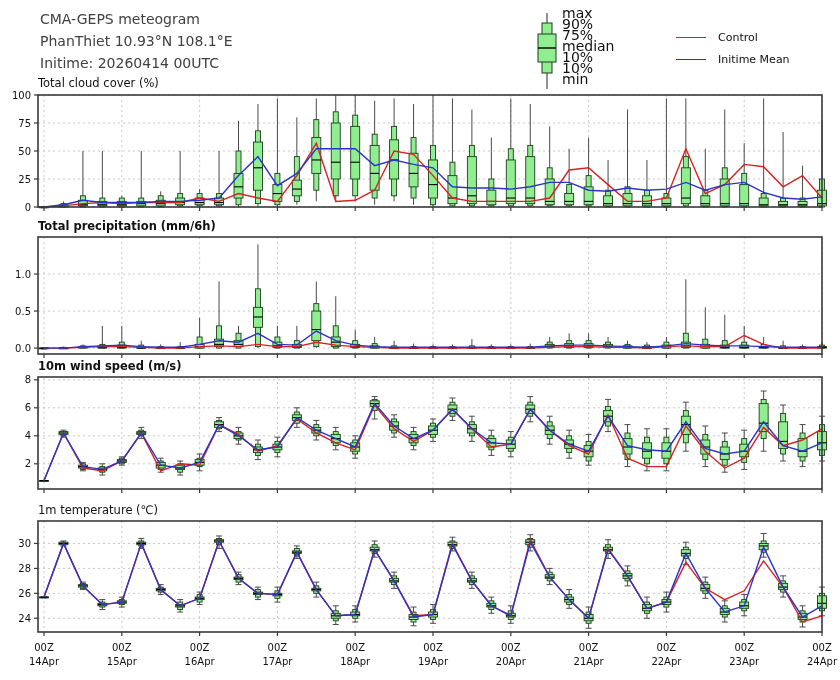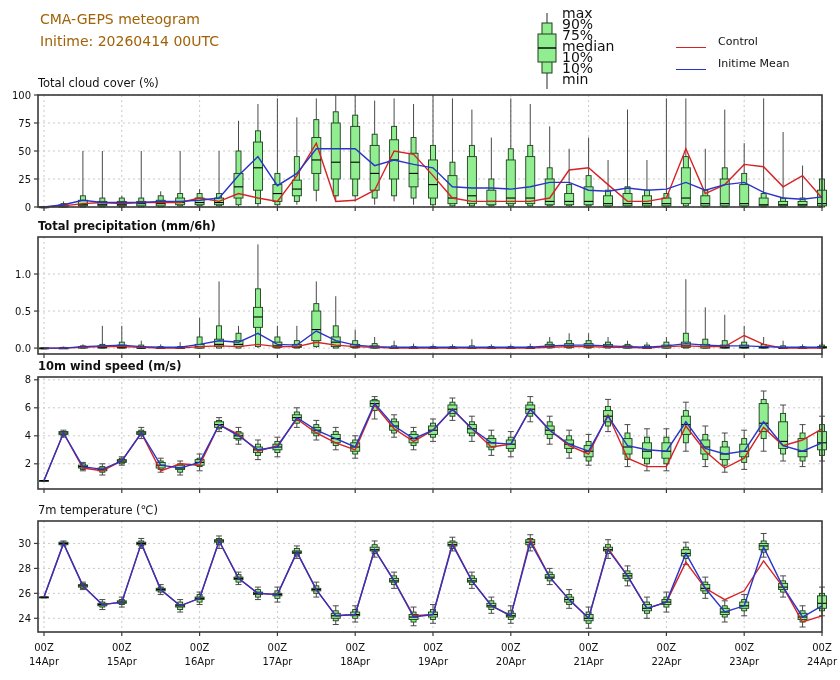--- a/index.html
+++ b/index.html
@@ -1,35 +1,36 @@
 <!DOCTYPE html>
 <html><head>
 <meta charset="utf-8">
 <style>
   html,body{margin:0;padding:0;background:#ffffff;}
   .page{position:relative;width:840px;height:680px;background:#ffffff;overflow:hidden;
         font-family:"DejaVu Sans","Liberation Sans",sans-serif;color:#000;}
-  .header{position:absolute;left:40px;top:8px;font-size:14px;line-height:22px;color:#a16207;}
+  .header{position:absolute;left:40px;top:8px;font-size:14px;line-height:22px;color:#404040;}
   .header div{white-space:nowrap;}
   .legend-glyph{position:absolute;left:536px;top:10px;}
   .legend-box-labels{position:absolute;left:562px;top:8px;font-size:14px;line-height:11px;color:#111;}
   .legend-lines{position:absolute;left:676px;top:26px;font-size:11px;color:#111;}
-  .legend-row{display:flex;align-items:flex-end;height:22px;}
+  .legend-row{display:flex;align-items:center;height:22px;}
   .swatch{width:30px;height:0;border-top:1.6px solid;margin-right:12px;}
   .panel-title{position:absolute;left:38px;font-size:11.5px;color:#111;white-space:nowrap;}
   #chart{position:absolute;left:0;top:0;}
   svg text{font-family:"DejaVu Sans","Liberation Sans",sans-serif;}
 </style>
 </head>
 <body>
 
 <div class="page">
 
   <div class="header">
     <div>CMA-GEPS meteogram</div>
+    <div>PhanThiet 10.93°N 108.1°E</div>
     <div>Initime: 20260414 00UTC</div>
   </div>
 
   <svg class="legend-glyph" width="22" height="82">
     <line x1="11" y1="3" x2="11" y2="79" stroke="#4a4a4a" stroke-width="1.2"></line>
     <rect x="6" y="13" width="10" height="50" fill="#90ee90" stroke="#1e3d1e" stroke-width="1"></rect>
     <rect x="2" y="24" width="18" height="28" fill="#90ee90" stroke="#1e3d1e" stroke-width="1"></rect>
     <line x1="2" y1="38" x2="20" y2="38" stroke="#000" stroke-width="1.4"></line>
   </svg>
 
@@ -50,21 +51,21 @@
     </div>
     <div class="legend-row">
       <span class="swatch" style="border-color:#2a35c8;"></span>
       <span>Initime Mean</span>
     </div>
   </div>
 
   <div class="panel-title" style="top:76px;">Total cloud cover (%)</div>
   <div class="panel-title" style="top:219px;font-weight:bold;">Total precipitation (mm/6h)</div>
   <div class="panel-title" style="top:359px;font-weight:bold;">10m wind speed (m/s)</div>
-  <div class="panel-title" style="top:503px;">7m temperature (℃)</div>
+  <div class="panel-title" style="top:503px;">1m temperature (℃)</div>
 
   <svg id="chart" width="840" height="680">
       <g>
         <line x1="38" x2="822" y1="207" y2="207" stroke="#c9c9c9" stroke-width="1" stroke-dasharray="2 3"></line>
         <line x1="38" x2="822" y1="179" y2="179" stroke="#c9c9c9" stroke-width="1" stroke-dasharray="2 3"></line>
         <line x1="38" x2="822" y1="151" y2="151" stroke="#c9c9c9" stroke-width="1" stroke-dasharray="2 3"></line>
         <line x1="38" x2="822" y1="123" y2="123" stroke="#c9c9c9" stroke-width="1" stroke-dasharray="2 3"></line>
         <line x1="38" x2="822" y1="95" y2="95" stroke="#c9c9c9" stroke-width="1" stroke-dasharray="2 3"></line>
         <line x1="44" x2="44" y1="95" y2="207" stroke="#c9c9c9" stroke-width="1" stroke-dasharray="2 3"></line>
         <line x1="121.8" x2="121.8" y1="95" y2="207" stroke="#c9c9c9" stroke-width="1" stroke-dasharray="2 3"></line>

